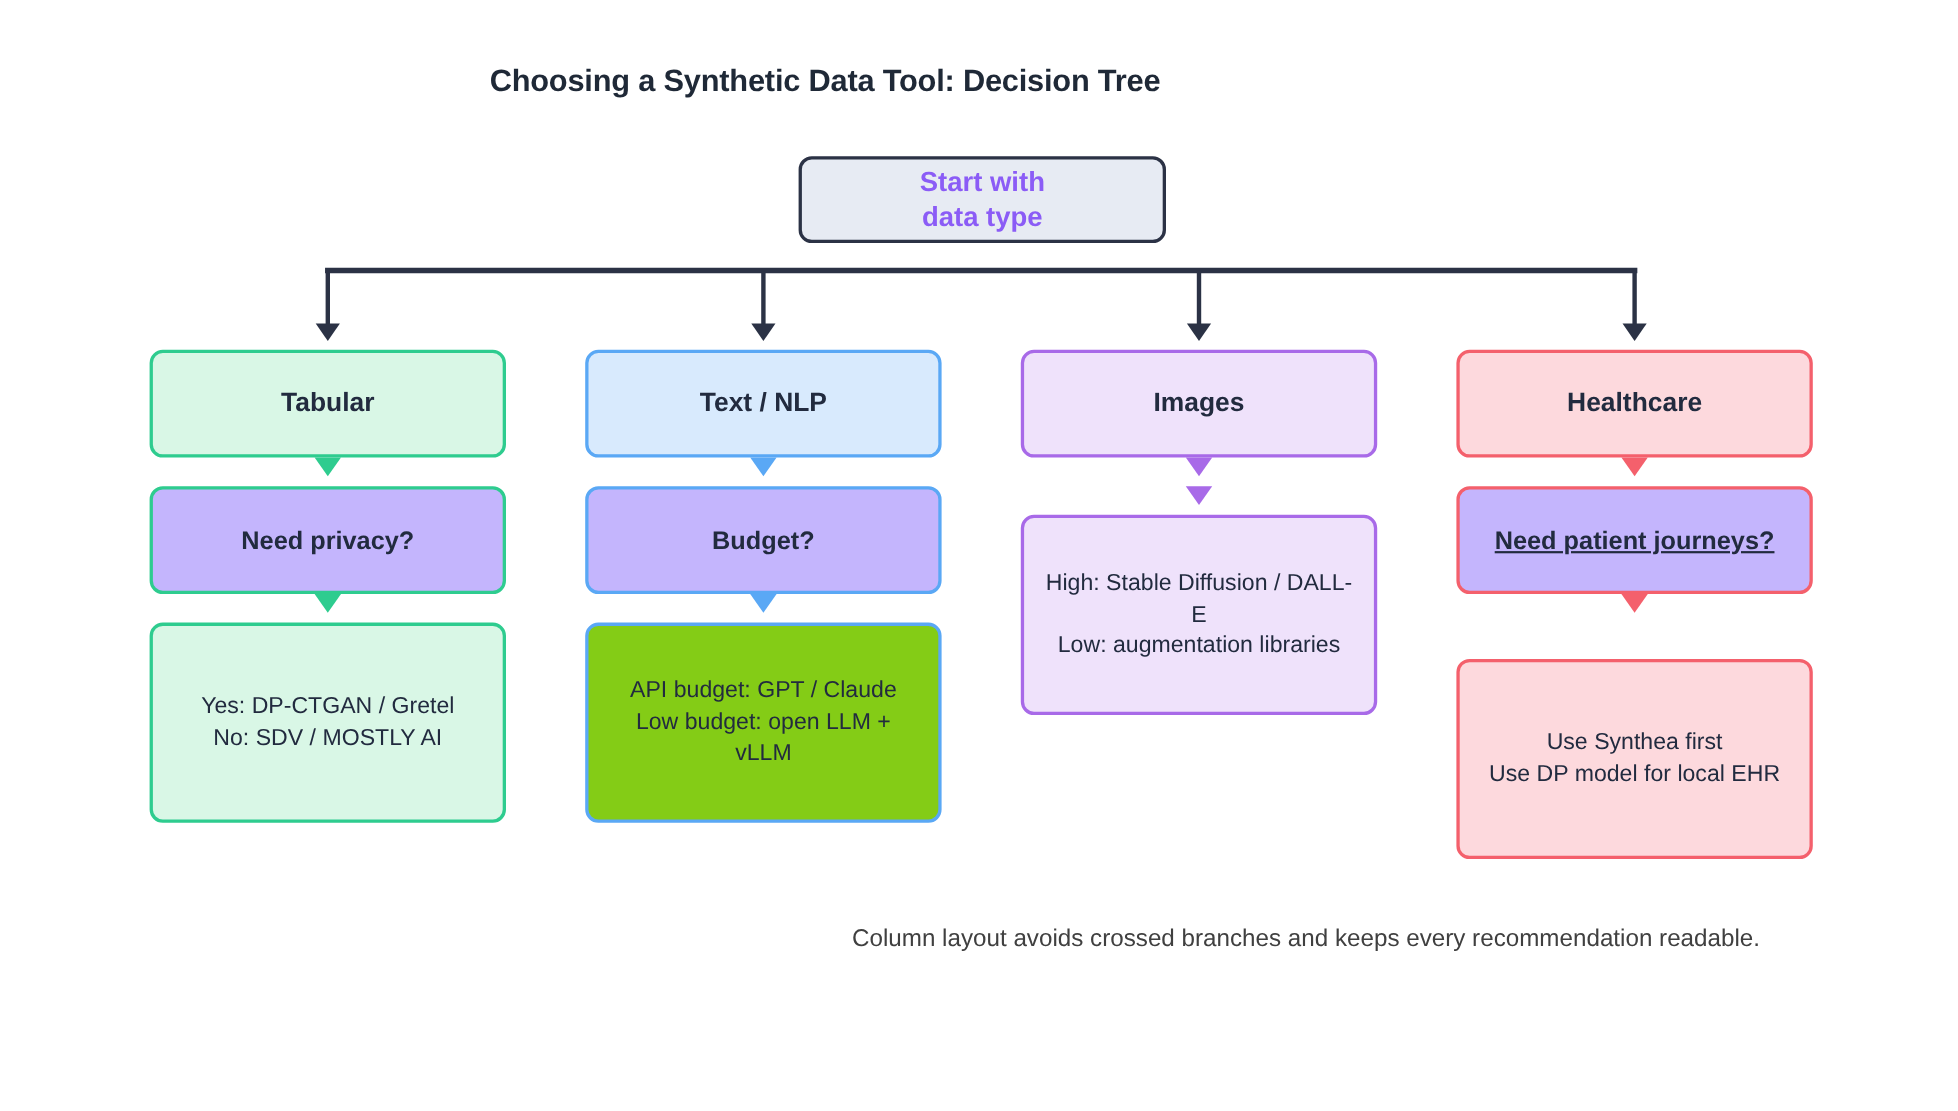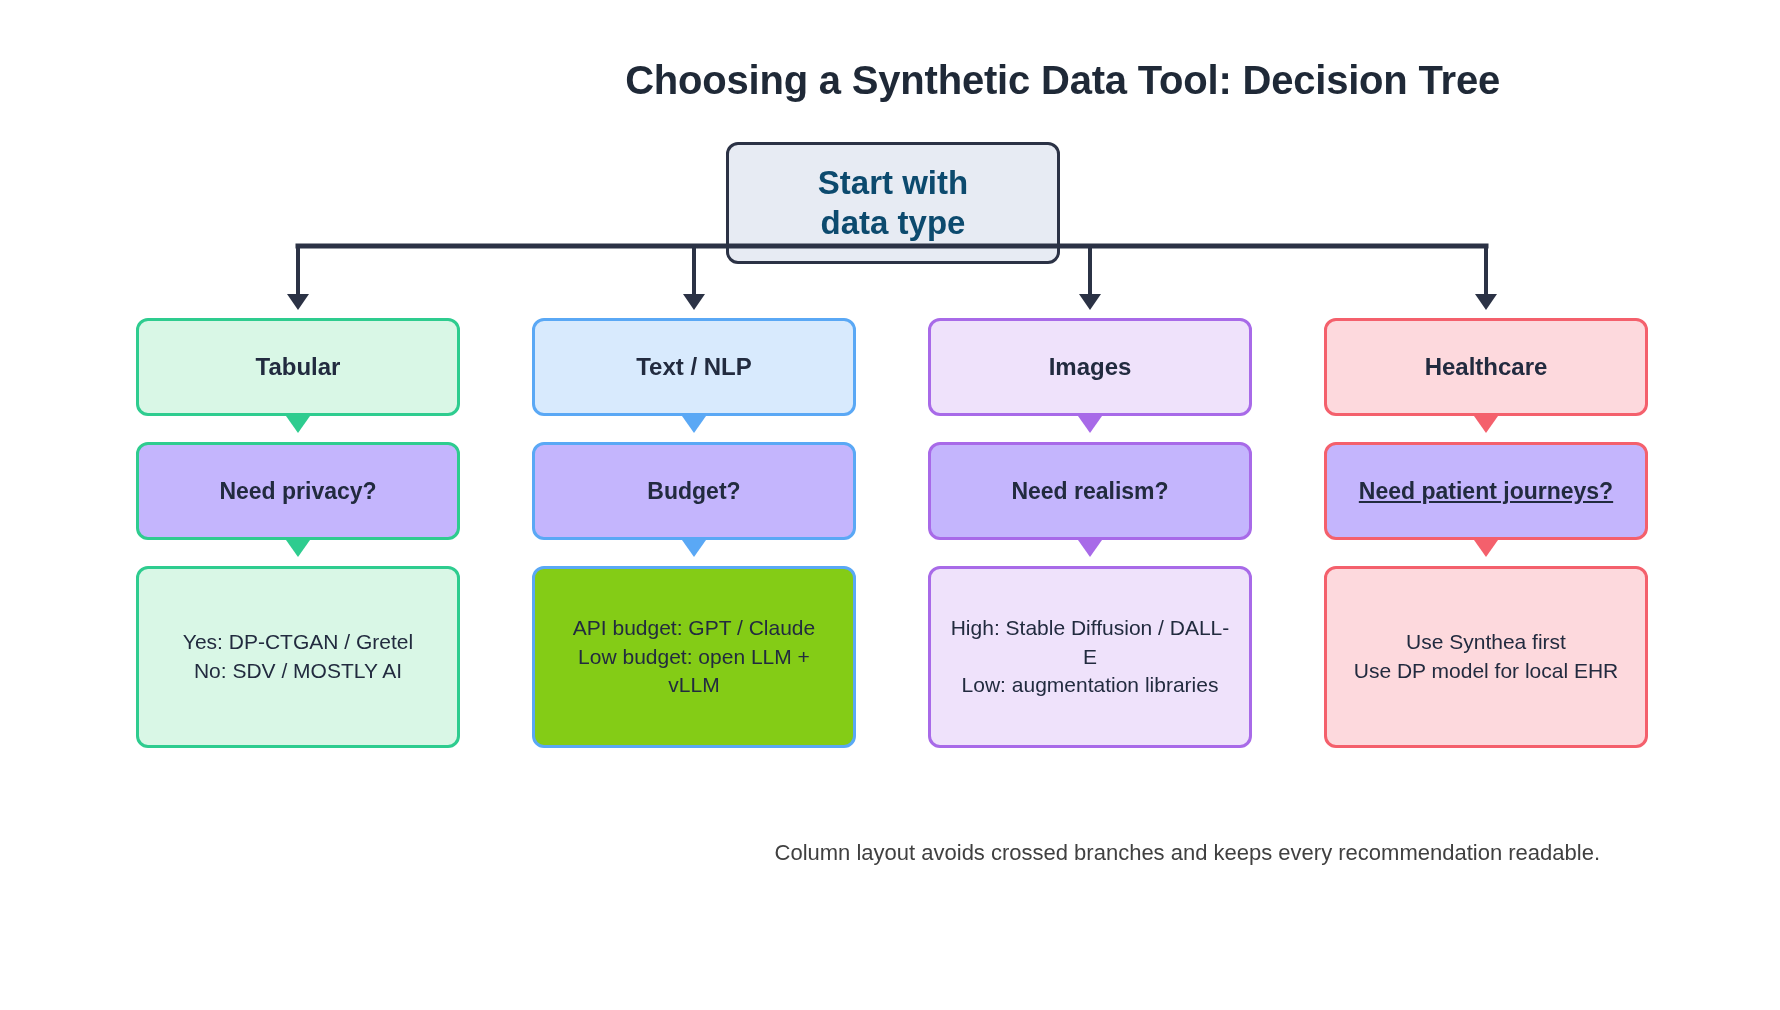--- a/index.html
+++ b/index.html
@@ -21,47 +21,47 @@
     width: 1780px;
     height: 1010px;
   }
 
   
   .diagram-title {
     position: absolute;
     top: 58px;
     left: 0;
     width: 1500px;
-    text-align: right;
-    font-size: 40px;
+    text-align: center;
+    font-size: 28px;
     font-weight: bold;
     letter-spacing: -0.2px;
     color: #1f2937;
     white-space: nowrap;
   }
 
   
   .root-node {
     position: absolute;
     left: 726px;
     top: 142px;
     width: 334px;
-    height: 122px;
+    height: 79px;
     box-sizing: border-box;
     background: #e7ebf3;
     border: 3px solid #2b3245;
     border-radius: 12px;
     display: flex;
     align-items: center;
     justify-content: center;
     text-align: center;
-    font-size: 33px;
+    font-size: 25px;
     font-weight: bold;
     line-height: 1.22;
-    color: #0c4a6e;
+    color: #8b5cf6;
   }
 
   
   .connector-svg {
     position: absolute;
     left: 0;
     top: 0;
     width: 1780px;
     height: 1010px;
     pointer-events: none;
@@ -209,23 +209,20 @@
     </div>
   </div>
 
   <div class="column col-2">
     <div class="node node-category" style="background: rgb(239, 226, 251); border-color: rgb(168, 106, 232);">
       <span class="node-text">Images</span>
     </div>
     <div class="step-arrow">
         <i class="tri" style="border-top-color: rgb(168, 106, 232);"></i>
       </div>
-    <div class="node node-question" style="border-color: rgb(168, 106, 232);">
-      <span class="node-text">Need realism?</span>
-    </div>
     <div class="step-arrow">
         <i class="tri" style="border-top-color: rgb(168, 106, 232);"></i>
       </div>
     <div class="node node-outcome" style="background: rgb(239, 226, 251); border-color: rgb(168, 106, 232);">
       <span class="node-text">High: Stable Diffusion / DALL-E
 Low: augmentation libraries</span>
     </div>
   </div>
 
   <div class="column col-3">
@@ -234,21 +231,21 @@
     </div>
     <div class="step-arrow">
         <i class="tri" style="border-top-color: rgb(244, 96, 108);"></i>
       </div>
     <div class="node node-question" style="border-color: rgb(244, 96, 108); text-decoration: underline;">
       <span class="node-text">Need patient journeys?</span>
     </div>
     <div class="step-arrow">
         <i class="tri" style="border-top-color: rgb(244, 96, 108);"></i>
       </div>
-    <div class="node node-outcome" style="background: rgb(253, 217, 221); border-color: rgb(244, 96, 108);">
+    <div class="node node-outcome" style="background: rgb(253, 217, 221); border-color: rgb(244, 96, 108); margin-top: 33px;">
       <span class="node-text">Use Synthea first
 Use DP model for local EHR</span>
     </div>
   </div>
 
   <div class="footer-caption">Column layout avoids crossed branches and keeps every recommendation readable.</div>
 
 </div>
 
 </body></html>

